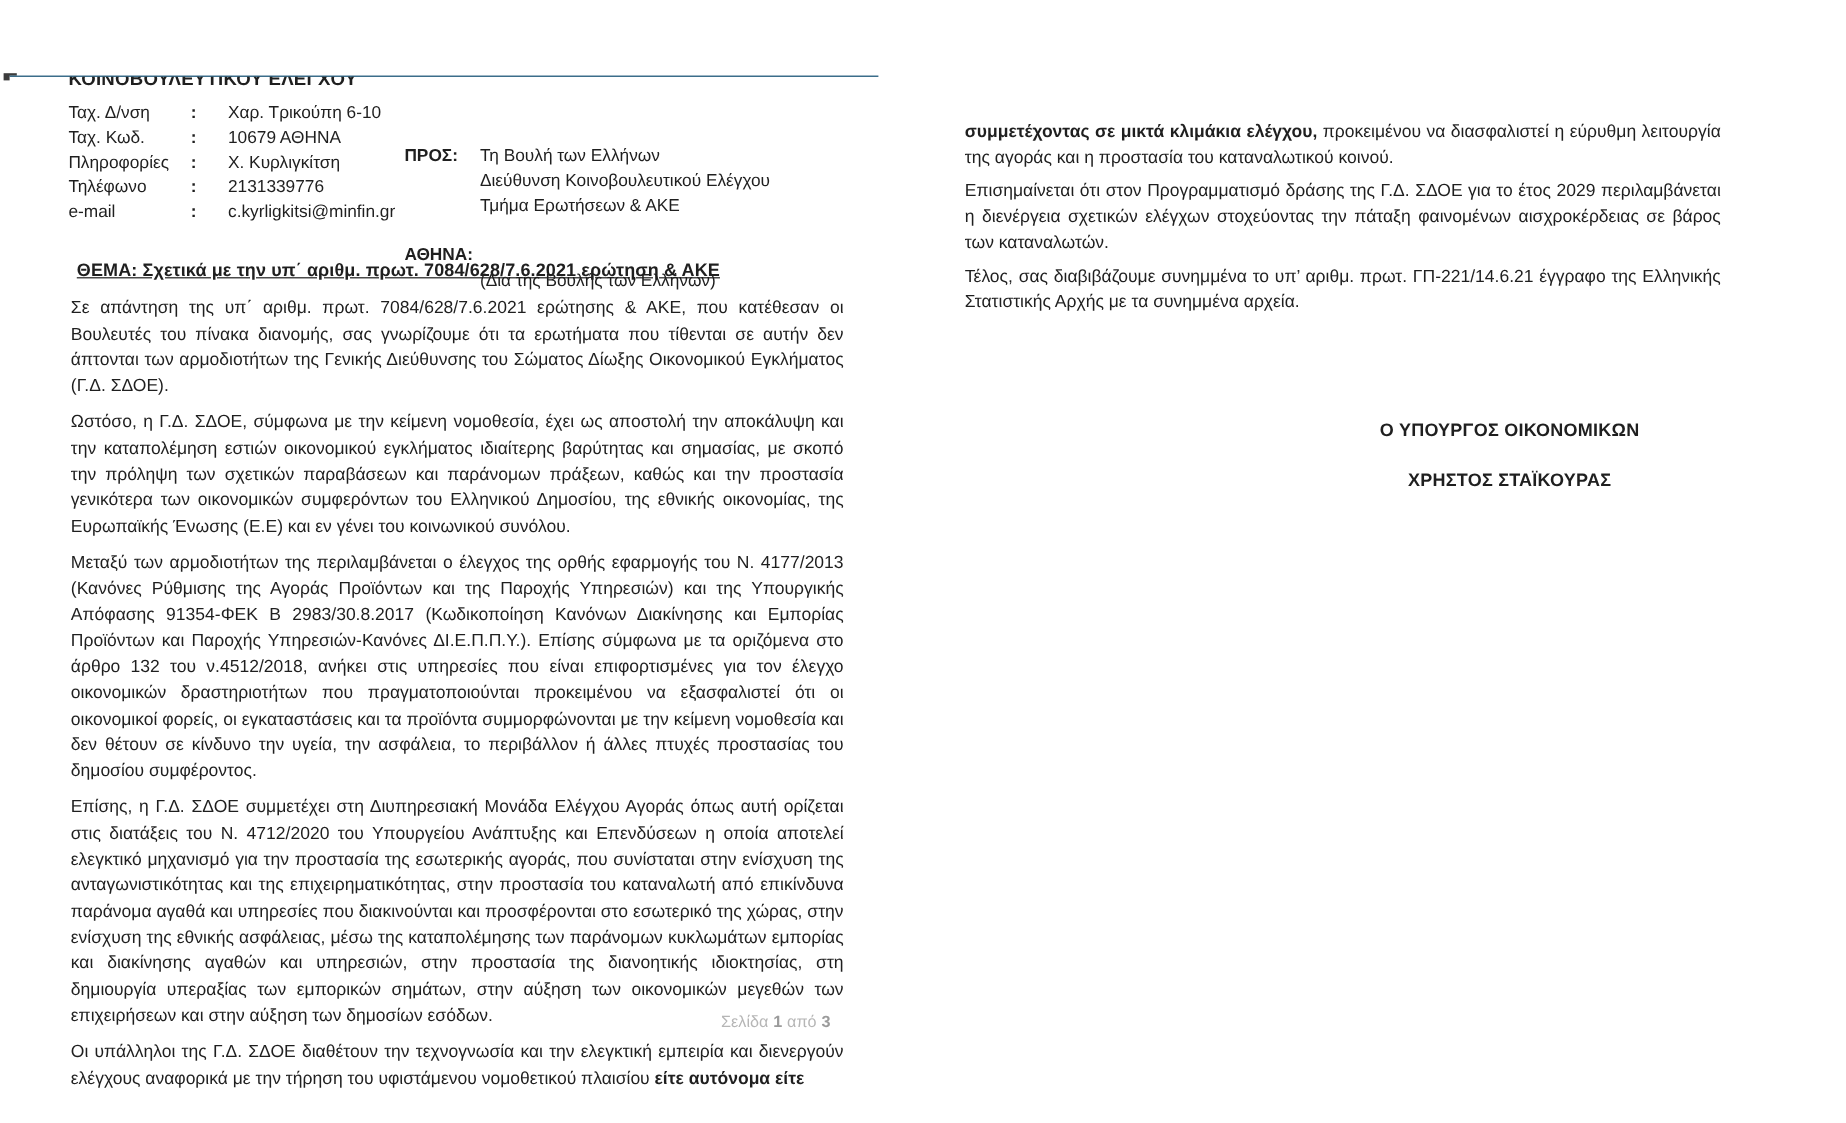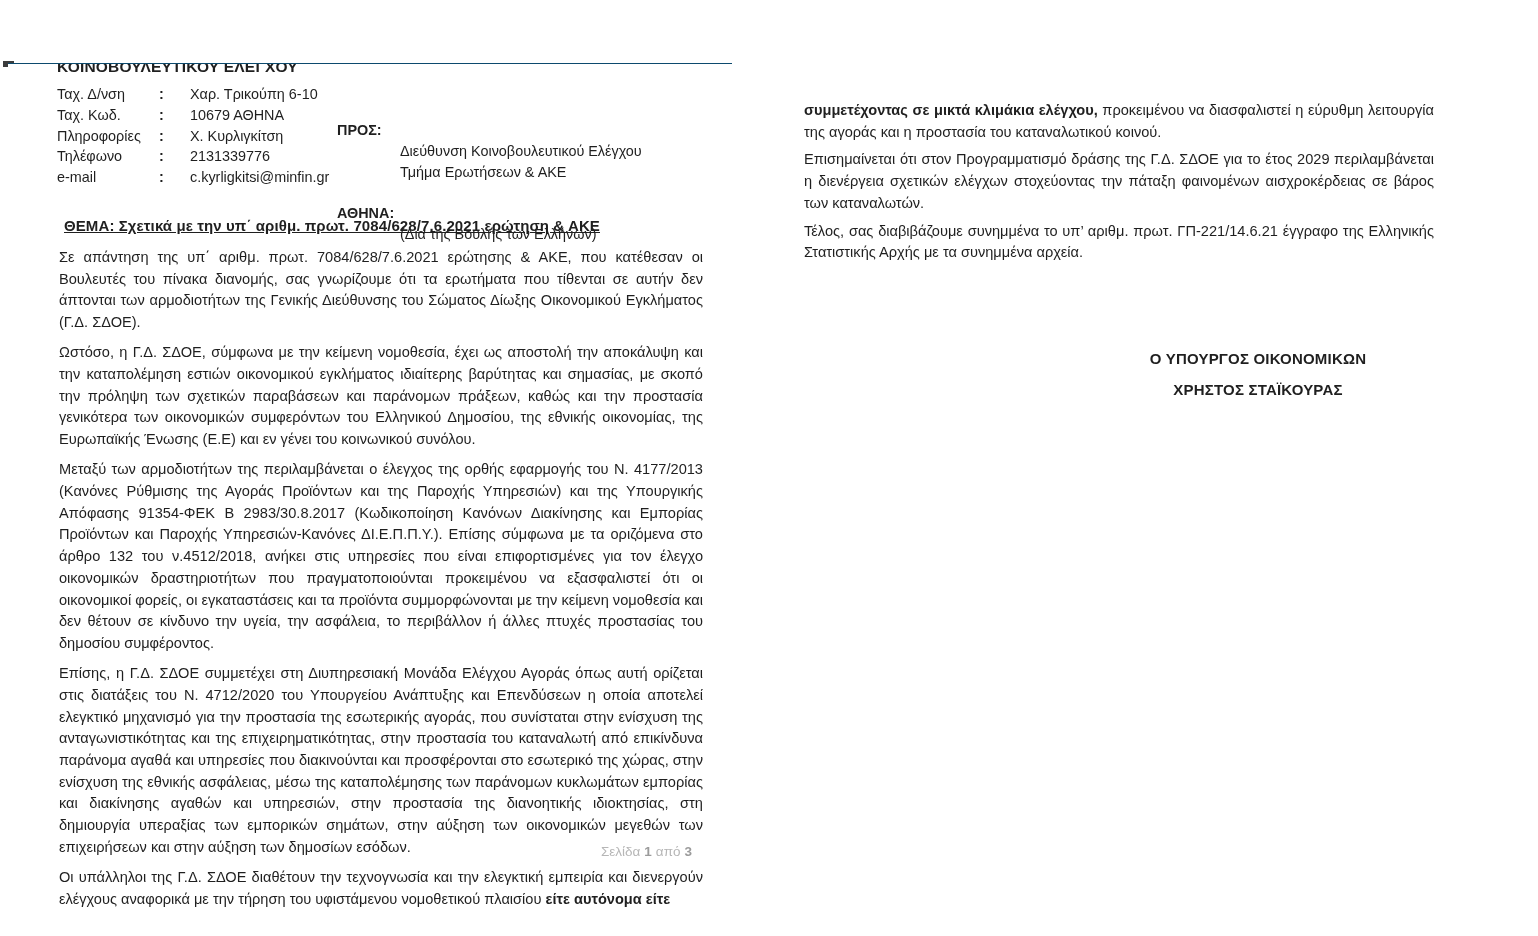--- a/index.html
+++ b/index.html
@@ -89,21 +89,21 @@
     text-align: justify;
   }
   .body2 p { margin: 0 0 6px 0; }
 
   .signature {
     position: absolute; left: 316px; top: 350px; width: 420px;
     text-align: center; font-weight: 700; font-size: 15px;
     letter-spacing: 0.2px;
   }
   .signature .sig-title { margin: 0; }
-  .signature .sig-name { margin: 14px 0 0 0; text-align: center; }
+  .signature .sig-name { margin: 25px 0 0 0; text-align: center; }
 </style>
 </head>
 <body>
 
 <div class="stage">
 
   <div class="edge-artifact"></div>
 
   <div class="page1">
 
@@ -135,20 +135,21 @@
       <div class="contact-row">
         <span class="contact-label">e-mail</span>
         <span class="contact-sep">:</span>
         <span class="contact-value">c.kyrligkitsi@minfin.gr</span>
       </div>
     </div>
 
     <div class="recipients">
       <div class="rec-row">
         <span class="rec-label">ΠΡΟΣ:</span>
+        <span class="rec-value">Τη Βουλή των Ελλήνων</span>
       </div>
       <div class="rec-row">
         <span class="rec-label"></span>
         <span class="rec-value">Διεύθυνση Κοινοβουλευτικού Ελέγχου</span>
       </div>
       <div class="rec-row">
         <span class="rec-label"></span>
         <span class="rec-value">Τμήμα Ερωτήσεων &amp; ΑΚΕ</span>
       </div>
       <div class="rec-spacer"></div>

